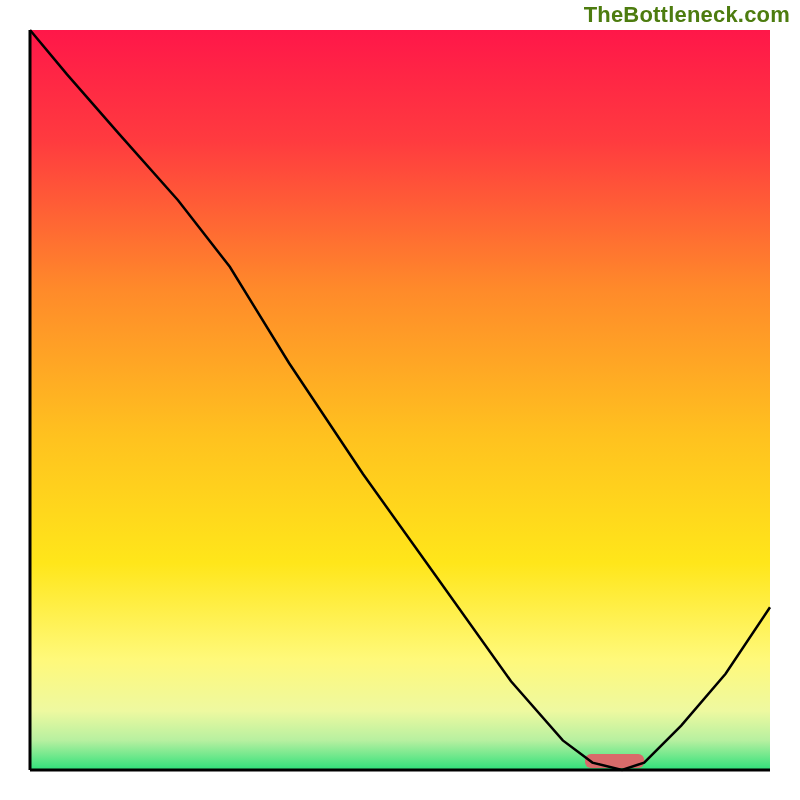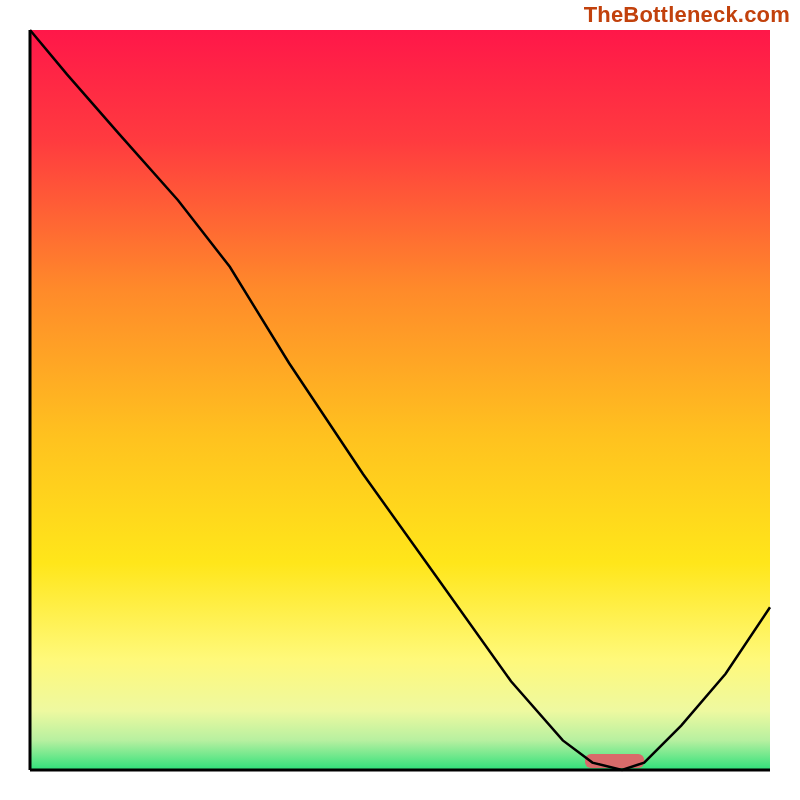--- a/index.html
+++ b/index.html
@@ -14,21 +14,21 @@
     position: relative;
     width: 800px;
     height: 800px;
   }
   .watermark {
     position: absolute;
     top: 2px;
     right: 10px;
     font-size: 22px;
     font-weight: 600;
-    color: #c2410c;
+    color: #4d7c0f;
     letter-spacing: 0.2px;
   }
   svg {
     position: absolute;
     top: 0;
     left: 0;
   }
 </style>
 </head>
 <body>

